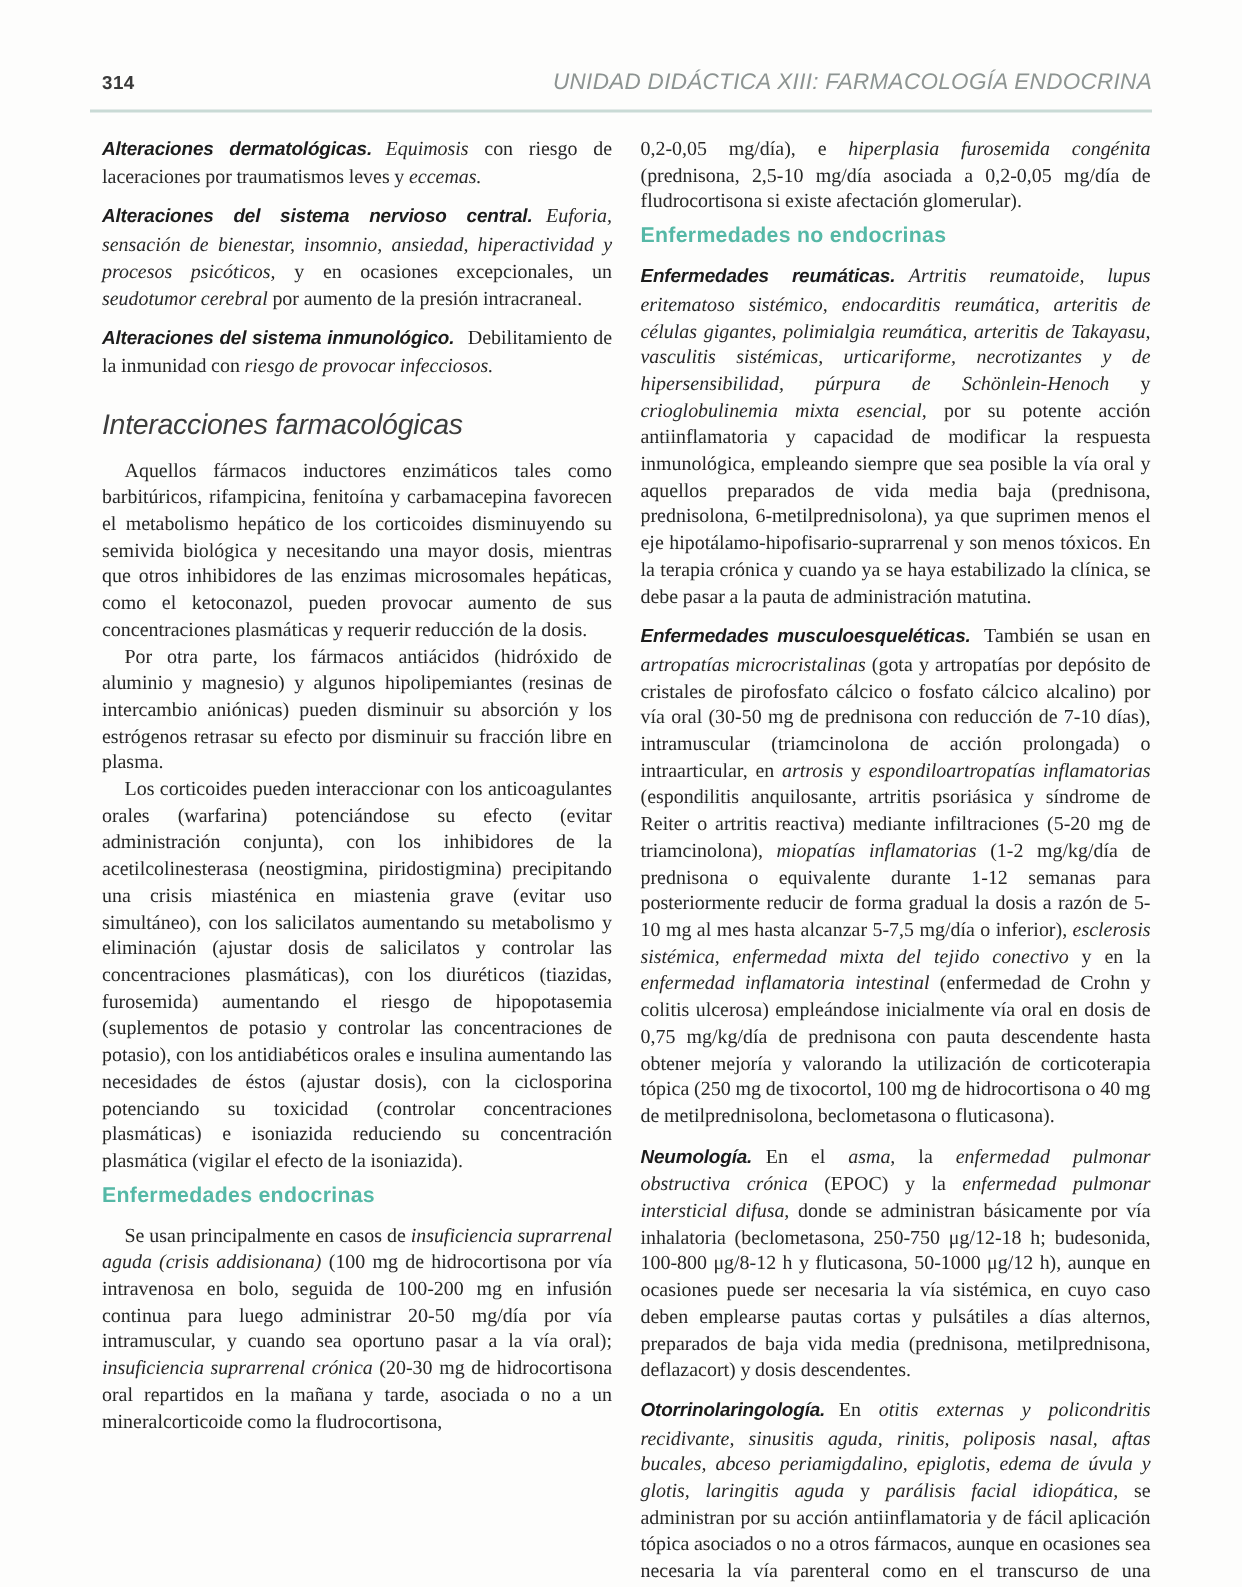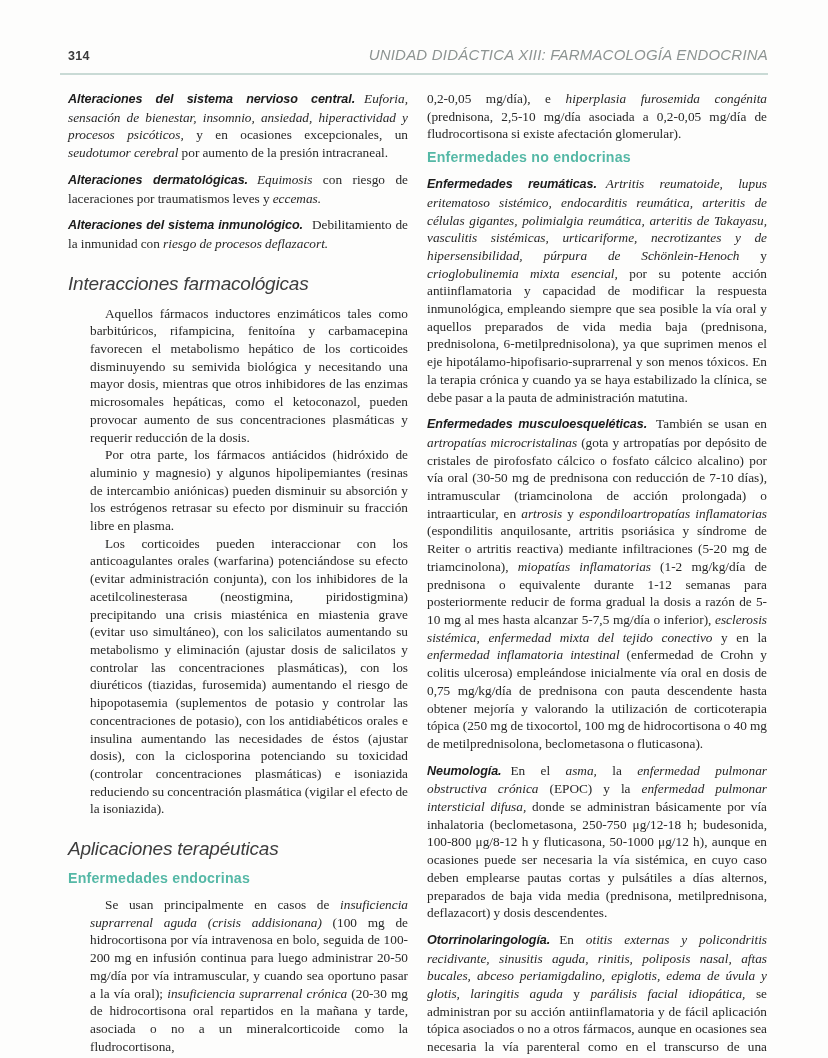--- a/index.html
+++ b/index.html
@@ -20,21 +20,21 @@
   }
   .content {
     position:absolute; top:90px; left:68px; width:700px;
     display:flex; gap:19px;
   }
   .col { flex:0 0 340px; width:340px; }
   .para {
     margin:0; font-size:13.3px; line-height:17.7px; text-align:justify;
     color:var(--body,#272727); word-spacing:-0.2px;
   }
-  .para.indent { text-indent:15px;margin-left:22px; }
+  .para.indent { text-indent:15px; }
   .runin-block { margin-top:9px; }
   .runin-block:first-child { margin-top:0; }
   .runin {
     font-family:"Liberation Sans", sans-serif; font-weight:700; font-style:italic;
     font-size:12.6px; color:#1c1c1c; letter-spacing:-0.1px; margin-right:9px;
   }
   .it { font-style:italic; }
   .h1 {
     font-family:"Liberation Sans", sans-serif; font-weight:400; font-size:19px;
     color:#3d3d3d; letter-spacing:-0.2px; margin:20px 0 10px 0;font-style:italic;
@@ -48,28 +48,27 @@
 <body>
 
 <div class="page">
   <div class="header">
     <span class="page-number">314</span>
     <span class="running-head">UNIDAD DIDÁCTICA XIII: FARMACOLOGÍA ENDOCRINA</span>
   </div>
   <div class="header-rule"></div>
   <div class="content">
     <div class="col">
+        <p class="para runin-block"><span class="runin">Alteraciones dermatológicas.</span><span class="it">Equimosis</span><span> con riesgo de laceraciones por traumatismos leves y </span><span class="it">eccemas.</span></p>
         <p class="para runin-block"><span class="runin">Alteraciones del sistema nervioso central.</span><span class="it">Euforia, sensación de bienestar, insomnio, ansiedad, hiperactividad y procesos psicóticos,</span><span> y en ocasiones excepcionales, un </span><span class="it">seudotumor cerebral</span><span> por aumento de la presión intracraneal.</span></p>
-        <p class="para runin-block"><span class="runin">Alteraciones dermatológicas.</span><span class="it">Equimosis</span><span> con riesgo de laceraciones por traumatismos leves y </span><span class="it">eccemas.</span></p>
-        <p class="para runin-block"><span class="runin">Alteraciones del sistema inmunológico.</span><span>Debilitamiento de la inmunidad con </span><span class="it">riesgo de procesos deflazacort.</span></p>
+        <p class="para runin-block"><span class="runin">Alteraciones del sistema inmunológico.</span><span>Debilitamiento de la inmunidad con </span><span class="it">riesgo de provocar infecciosos.</span></p>
         <h2 class="h1">Interacciones farmacológicas</h2>
         <p class="para indent"><span>Aquellos fármacos inductores enzimáticos tales como barbitúricos, rifampicina, fenitoína y carbamacepina favorecen el metabolismo hepático de los corticoides disminuyendo su semivida biológica y necesitando una mayor dosis, mientras que otros inhibidores de las enzimas microsomales hepáticas, como el ketoconazol, pueden provocar aumento de sus concentraciones plasmáticas y requerir reducción de la dosis.</span></p>
         <p class="para indent"><span>Por otra parte, los fármacos antiácidos (hidróxido de aluminio y magnesio) y algunos hipolipemiantes (resinas de intercambio aniónicas) pueden disminuir su absorción y los estrógenos retrasar su efecto por disminuir su fracción libre en plasma.</span></p>
         <p class="para indent"><span>Los corticoides pueden interaccionar con los anticoagulantes orales (warfarina) potenciándose su efecto (evitar administración conjunta), con los inhibidores de la acetilcolinesterasa (neostigmina, piridostigmina) precipitando una crisis miasténica en miastenia grave (evitar uso simultáneo), con los salicilatos aumentando su metabolismo y eliminación (ajustar dosis de salicilatos y controlar las concentraciones plasmáticas), con los diuréticos (tiazidas, furosemida) aumentando el riesgo de hipopotasemia (suplementos de potasio y controlar las concentraciones de potasio), con los antidiabéticos orales e insulina aumentando las necesidades de éstos (ajustar dosis), con la ciclosporina potenciando su toxicidad (controlar concentraciones plasmáticas) e isoniazida reduciendo su concentración plasmática (vigilar el efecto de la isoniazida).</span></p>
-        <h2 class="h1">Aplicaciones terapéuticas</h2>
         <h3 class="h2">Enfermedades endocrinas</h3>
         <p class="para indent"><span>Se usan principalmente en casos de </span><span class="it">insuficiencia suprarrenal aguda (crisis addisionana)</span><span> (100 mg de hidrocortisona por vía intravenosa en bolo, seguida de 100-200 mg en infusión continua para luego administrar 20-50 mg/día por vía intramuscular, y cuando sea oportuno pasar a la vía oral); </span><span class="it">insuficiencia suprarrenal crónica</span><span> (20-30 mg de hidrocortisona oral repartidos en la mañana y tarde, asociada o no a un mineralcorticoide como la fludrocortisona,</span></p>
       </div>
     <div class="col">
         <p class="para"><span>0,2-0,05 mg/día), e </span><span class="it">hiperplasia furosemida congénita</span><span> (prednisona, 2,5-10 mg/día asociada a 0,2-0,05 mg/día de fludrocortisona si existe afectación glomerular).</span></p>
         <h3 class="h2">Enfermedades no endocrinas</h3>
         <p class="para runin-block"><span class="runin">Enfermedades reumáticas.</span><span class="it">Artritis reumatoide, lupus eritematoso sistémico, endocarditis reumática, arteritis de células gigantes, polimialgia reumática, arteritis de Takayasu, vasculitis sistémicas, urticariforme, necrotizantes y de hipersensibilidad, púrpura de Schönlein-Henoch</span><span> y </span><span class="it">crioglobulinemia mixta esencial,</span><span> por su potente acción antiinflamatoria y capacidad de modificar la respuesta inmunológica, empleando siempre que sea posible la vía oral y aquellos preparados de vida media baja (prednisona, prednisolona, 6-metilprednisolona), ya que suprimen menos el eje hipotálamo-hipofisario-suprarrenal y son menos tóxicos. En la terapia crónica y cuando ya se haya estabilizado la clínica, se debe pasar a la pauta de administración matutina.</span></p>
         <p class="para runin-block"><span class="runin">Enfermedades musculoesqueléticas.</span><span>También se usan en </span><span class="it">artropatías microcristalinas</span><span> (gota y artropatías por depósito de cristales de pirofosfato cálcico o fosfato cálcico alcalino) por vía oral (30-50 mg de prednisona con reducción de 7-10 días), intramuscular (triamcinolona de acción prolongada) o intraarticular, en </span><span class="it">artrosis</span><span> y </span><span class="it">espondiloartropatías inflamatorias</span><span> (espondilitis anquilosante, artritis psoriásica y síndrome de Reiter o artritis reactiva) mediante infiltraciones (5-20 mg de triamcinolona), </span><span class="it">miopatías inflamatorias</span><span> (1-2 mg/kg/día de prednisona o equivalente durante 1-12 semanas para posteriormente reducir de forma gradual la dosis a razón de 5-10 mg al mes hasta alcanzar 5-7,5 mg/día o inferior), </span><span class="it">esclerosis sistémica, enfermedad mixta del tejido conectivo</span><span> y en la </span><span class="it">enfermedad inflamatoria intestinal</span><span> (enfermedad de Crohn y colitis ulcerosa) empleándose inicialmente vía oral en dosis de 0,75 mg/kg/día de prednisona con pauta descendente hasta obtener mejoría y valorando la utilización de corticoterapia tópica (250 mg de tixocortol, 100 mg de hidrocortisona o 40 mg de metilprednisolona, beclometasona o fluticasona).</span></p>
         <p class="para runin-block"><span class="runin">Neumología.</span><span>En el </span><span class="it">asma,</span><span> la </span><span class="it">enfermedad pulmonar obstructiva crónica</span><span> (EPOC) y la </span><span class="it">enfermedad pulmonar intersticial difusa,</span><span> donde se administran básicamente por vía inhalatoria (beclometasona, 250-750 μg/12-18 h; budesonida, 100-800 μg/8-12 h y fluticasona, 50-1000 μg/12 h), aunque en ocasiones puede ser necesaria la vía sistémica, en cuyo caso deben emplearse pautas cortas y pulsátiles a días alternos, preparados de baja vida media (prednisona, metilprednisona, deflazacort) y dosis descendentes.</span></p>
         <p class="para runin-block"><span class="runin">Otorrinolaringología.</span><span>En </span><span class="it">otitis externas y policondritis recidivante, sinusitis aguda, rinitis, poliposis nasal, aftas bucales, abceso periamigdalino, epiglotis, edema de úvula y glotis, laringitis aguda</span><span> y </span><span class="it">parálisis facial idiopática,</span><span> se administran por su acción antiinflamatoria y de fácil aplicación tópica asociados o no a otros fármacos, aunque en ocasiones sea necesaria la vía parenteral como en el transcurso de una reacción alérgica.</span></p>

